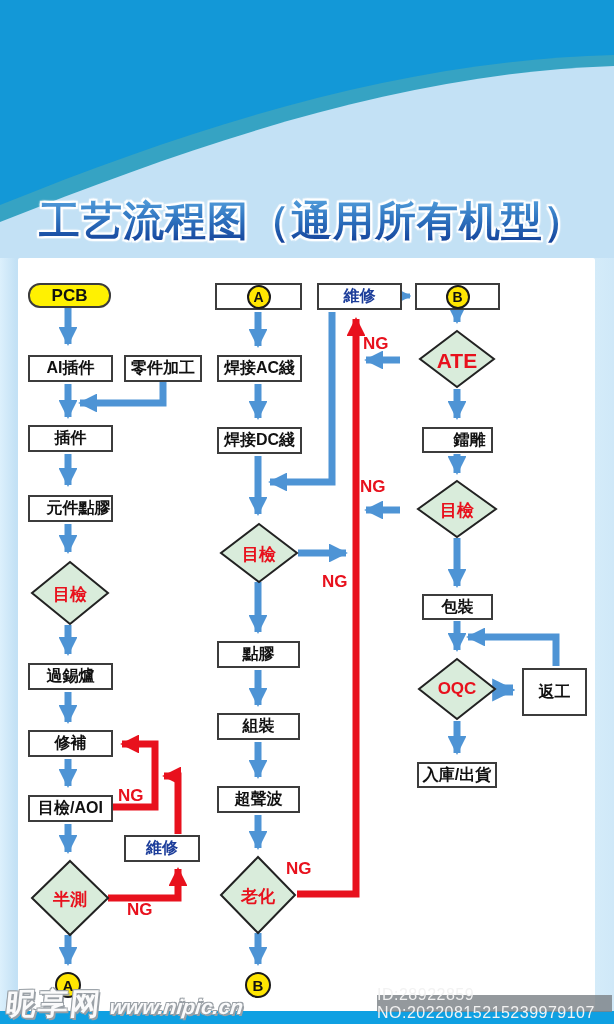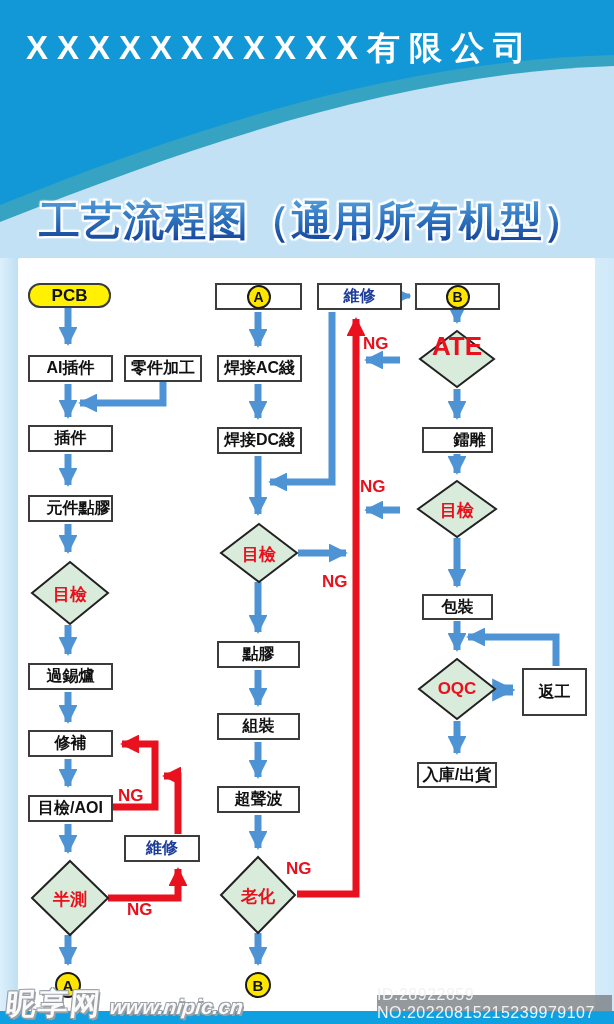--- a/index.html
+++ b/index.html
@@ -48,21 +48,20 @@
 <body>
 
 <div class="stage">
 
   <svg class="hdr" width="614" height="258" viewBox="0 0 614 258">
     <rect x="0" y="0" width="614" height="258" fill="#1398d7"></rect>
     <path d="M 0,205 C 210,120 410,60 616,55 L 616,258 L 0,258 Z" fill="#36a3c3"></path>
     <path d="M 0,222 C 215,136 415,72 616,66 L 616,258 L 0,258 Z" fill="#c3e1f5"></path>
   </svg>
 
-  <div class="company">XXXXXXXXXXX有限公司</div>
 
   <div class="titlewrap">
     <span class="t-outline">工艺流程图（通用所有机型）</span>
     <span class="t-grad">工艺流程图（通用所有机型）</span>
   </div>
 
   <div class="panel"></div>
 
   <svg class="wires" width="614" height="1024" viewBox="0 0 614 1024">
     <defs>
@@ -156,21 +155,21 @@
 
   <div class="nbox" style="left:422px;top:427px;width:71px;height:26px;padding-left:24px;">鐳雕</div>
   <div class="nbox" style="left:422px;top:594px;width:71px;height:26px;">包裝</div>
   <div class="nbox" style="left:522px;top:668px;width:65px;height:48px;">返工</div>
   <div class="nbox" style="left:417px;top:762px;width:80px;height:26px;">入庫/出貨</div>
 
   <div class="dlabel" style="left:33px;top:583px;">目檢</div>
   <div class="dlabel" style="left:33px;top:888px;">半測</div>
   <div class="dlabel" style="left:222px;top:543px;">目檢</div>
   <div class="dlabel" style="left:221px;top:885px;">老化</div>
-  <div class="dlabel" style="left:420px;top:331px;font-size:26px;">ATE</div>
+  <div class="dlabel" style="left:420px;top:349px;font-size:21px;">ATE</div>
   <div class="dlabel" style="left:420px;top:499px;">目檢</div>
   <div class="dlabel" style="left:420px;top:679px;">OQC</div>
 
   <div class="ng" style="left:118px;top:786px;">NG</div>
   <div class="ng" style="left:127px;top:900px;">NG</div>
   <div class="ng" style="left:322px;top:572px;">NG</div>
   <div class="ng" style="left:286px;top:859px;">NG</div>
   <div class="ng" style="left:363px;top:334px;">NG</div>
   <div class="ng" style="left:360px;top:477px;">NG</div>
 

